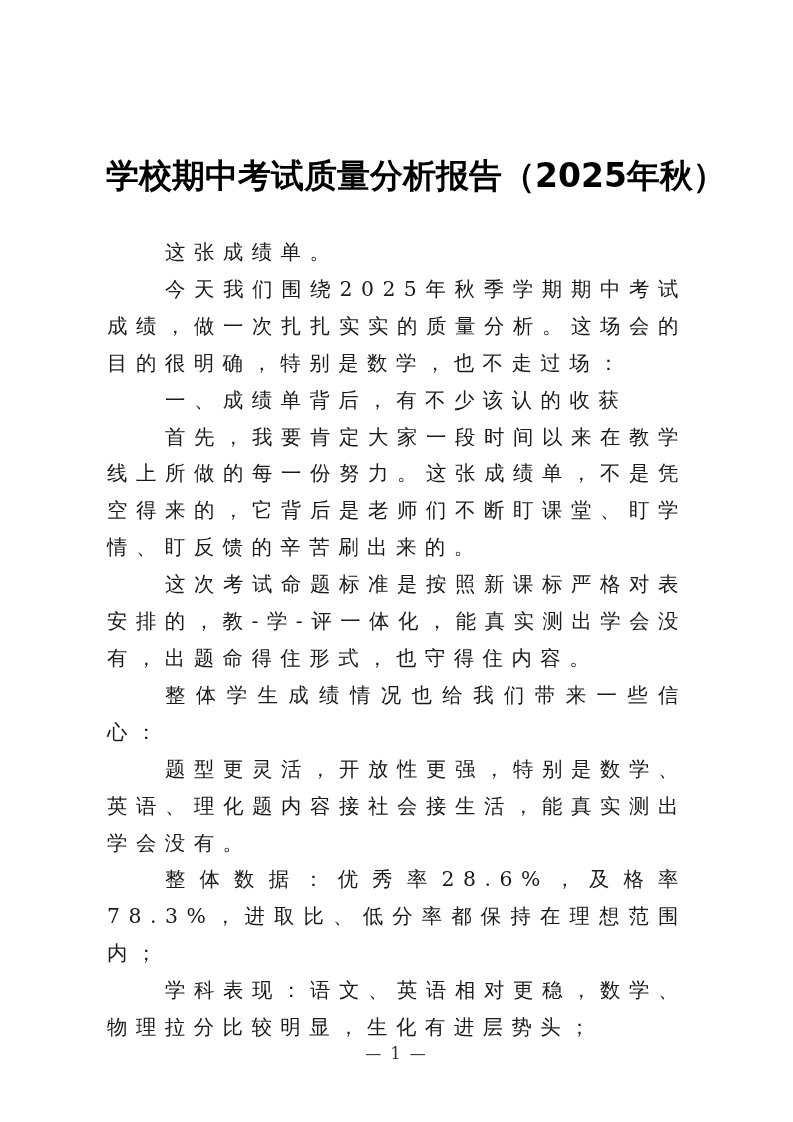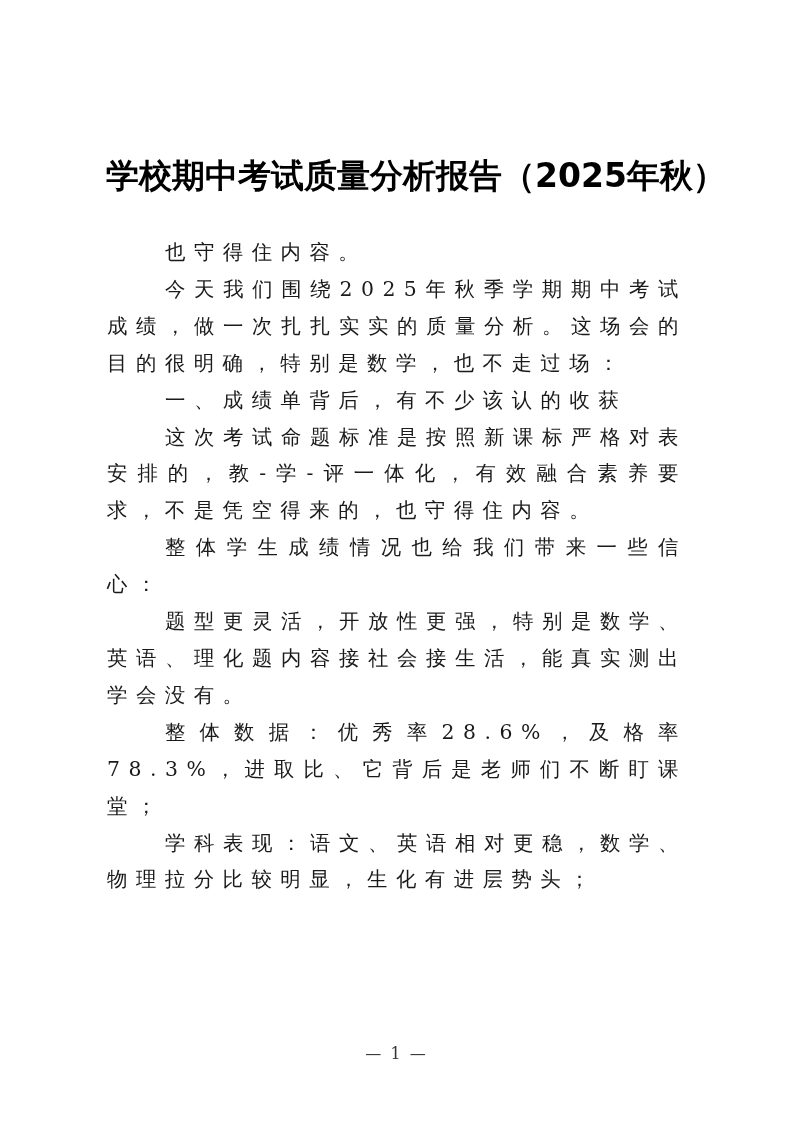--- a/index.html
+++ b/index.html
@@ -30,24 +30,25 @@
       font-size: 16px; color: #333; letter-spacing: 2px;
     }
   </style>
 </head>
 <body>
 
 <div class="page">
   <div class="title">学校期中考试质量分析报告（2025年秋）</div>
 
   <div class="body-text">
-    <p class="indent">也守得住内容。</p>
+    <p class="indent">这张成绩单。</p>
     <p class="indent">今天我们围绕2025年秋季学期期中考试成绩，做一次扎扎实实的质量分析。这场会的目的很明确，特别是数学，也不走过场：</p>
     <p class="indent heading1">一、成绩单背后，有不少该认的收获</p>
-    <p class="indent">这次考试命题标准是按照新课标严格对表安排的，教-学-评一体化，有效融合素养要求，不是凭空得来的，也守得住内容。</p>
+    <p class="indent">首先，我要肯定大家一段时间以来在教学线上所做的每一份努力。这张成绩单，不是凭空得来的，它背后是老师们不断盯课堂、盯学情、盯反馈的辛苦刷出来的。</p>
+    <p class="indent">这次考试命题标准是按照新课标严格对表安排的，教-学-评一体化，能真实测出学会没有，出题命得住形式，也守得住内容。</p>
     <p class="indent">整体学生成绩情况也给我们带来一些信心：</p>
     <p class="indent">题型更灵活，开放性更强，特别是数学、英语、理化题内容接社会接生活，能真实测出学会没有。</p>
-    <p class="indent">整体数据：优秀率28.6%，及格率78.3%，进取比、它背后是老师们不断盯课堂；</p>
+    <p class="indent">整体数据：优秀率28.6%，及格率78.3%，进取比、低分率都保持在理想范围内；</p>
     <p class="indent">学科表现：语文、英语相对更稳，数学、物理拉分比较明显，生化有进层势头；</p>
   </div>
 
   <div class="pagenum">— 1 —</div>
 </div>
 
 </body></html>

